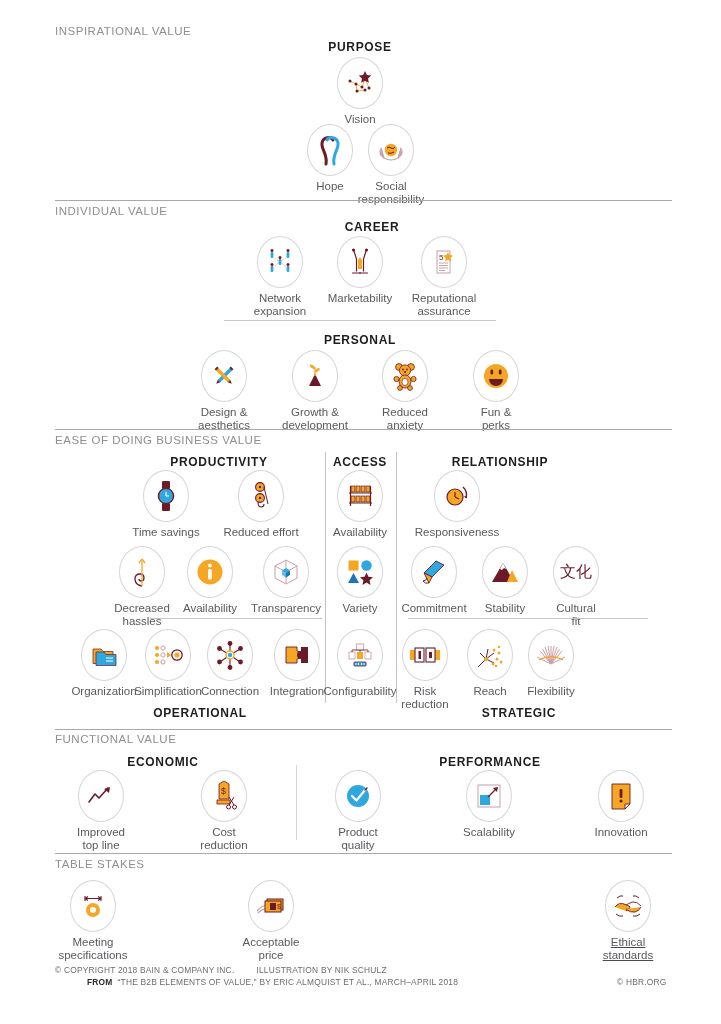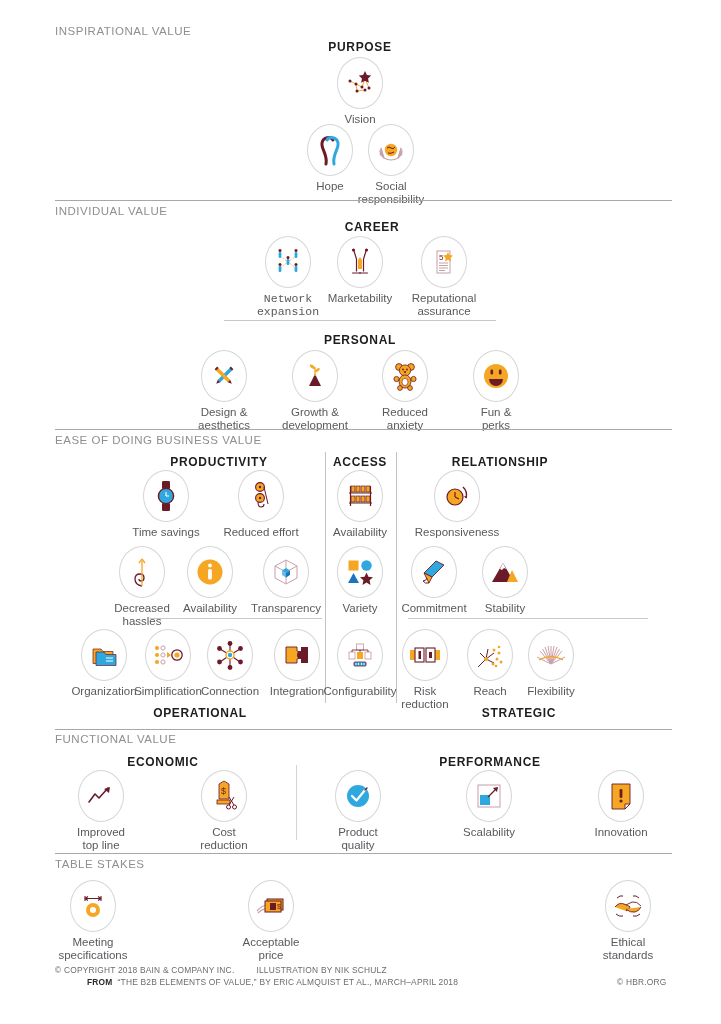--- a/index.html
+++ b/index.html
@@ -131,21 +131,21 @@
     </div>
     <div class="cap">Social
 responsibility</div>
   </div>
 
   <div class="rule" style="left:55px; top:200px; width:617px;"></div>
 
   <div class="tier-label" style="left:55px; top:205px;">INDIVIDUAL VALUE</div>
   <div class="group-label" style="left:360px; top:220px;margin-left:12px;">CAREER</div>
 
-  <div class="el" style="left:288px; top:236px;font-family:Liberation Mono, monospace;">
+  <div class="el" style="left:280px; top:236px;">
     <div class="disc">
       <svg width="32" height="32" viewBox="0 0 32 32">
         <g stroke="#F5A623" stroke-width="0.8" stroke-dasharray="1.6 1.6" fill="none">
           <path d="M8 10 L16 16 L24 10 M8 22 L16 16 L24 22"></path>
         </g>
         <g fill="#2FA8E0">
           <rect x="6.6" y="6" width="2.8" height="6" rx="1.2"></rect>
           <rect x="22.6" y="6" width="2.8" height="6" rx="1.2"></rect>
           <rect x="6.6" y="20" width="2.8" height="6" rx="1.2"></rect>
           <rect x="22.6" y="20" width="2.8" height="6" rx="1.2"></rect>
@@ -398,20 +398,27 @@
     <div class="disc">
       <svg width="32" height="26" viewBox="0 0 32 26">
         <path d="M3 23 L14 4 L25 23 z" fill="#6B1B28"></path>
         <path d="M18 23 L23 11 L29 23 z" fill="#F5A623"></path>
         <path d="M11 10 L14 4 L17 10 L15 9 L13 11 z" fill="#fff"></path>
       </svg>
     </div>
     <div class="cap">Stability</div>
   </div>
 
+  <div class="el" style="left:576px; top:546px;">
+    <div class="disc">
+      <span style="font-family:'DejaVu Sans', sans-serif; font-size:16px; color:#6B1B28; line-height:1;">文化</span>
+    </div>
+    <div class="cap">Cultural
+fit</div>
+  </div>
 
   <div class="rule thin" style="left:150px; top:618px; width:172px;"></div>
   <div class="rule thin" style="left:408px; top:618px; width:240px;"></div>
 
   <div class="el" style="left:104px; top:629px;">
     <div class="disc">
       <svg width="30" height="26" viewBox="0 0 30 26">
         <path d="M4 7 h8 l2 2.5 h10 v12 h-20 z" fill="#F5A623" stroke="#6B1B28" stroke-width="0.7"></path>
         <path d="M7 10 h8 l2 2.5 h10 v11 h-20 z" fill="#2FA8E0" stroke="#6B1B28" stroke-width="0.7"></path>
         <g stroke="#fff" stroke-width="1.1">
@@ -645,21 +652,21 @@
         <rect x="10" y="7" width="16" height="11" fill="#F5A623" stroke="#6B1B28" stroke-width="1"></rect>
         <rect x="15" y="9" width="6" height="7" fill="#6B1B28"></rect>
         <text x="22" y="15" font-family="Liberation Sans, sans-serif" font-size="7" fill="#6B1B28">$</text>
       </svg>
     </div>
     <div class="cap">Acceptable
 price</div>
   </div>
 
 
-  <div class="el" style="left:628px; top:880px;">
+  <div class="el" style="left:628px; top:880px;text-decoration:underline;">
     <div class="disc">
       <svg width="32" height="26" viewBox="0 0 32 26">
         <path d="M3 14 q4 -5 9 -3 l5 2 q2 1 0 3 l-3 2" fill="#F5A623" stroke="#6B1B28" stroke-width="0.9"></path>
         <path d="M29 13 q-4 -5 -9 -4 l-6 3" fill="#fff" stroke="#6B1B28" stroke-width="0.9"></path>
         <path d="M14 16 q4 4 9 3 q4 -1 6 -5" fill="#F5A623" stroke="#6B1B28" stroke-width="0.9"></path>
         <g stroke="#6B1B28" stroke-width="1" fill="none">
           <path d="M5 5 q3 -3 6 -2 M27 5 q-3 -3 -6 -2 M4 21 q3 3 7 2 M28 21 q-3 3 -7 2"></path>
         </g>
       </svg>
     </div>

